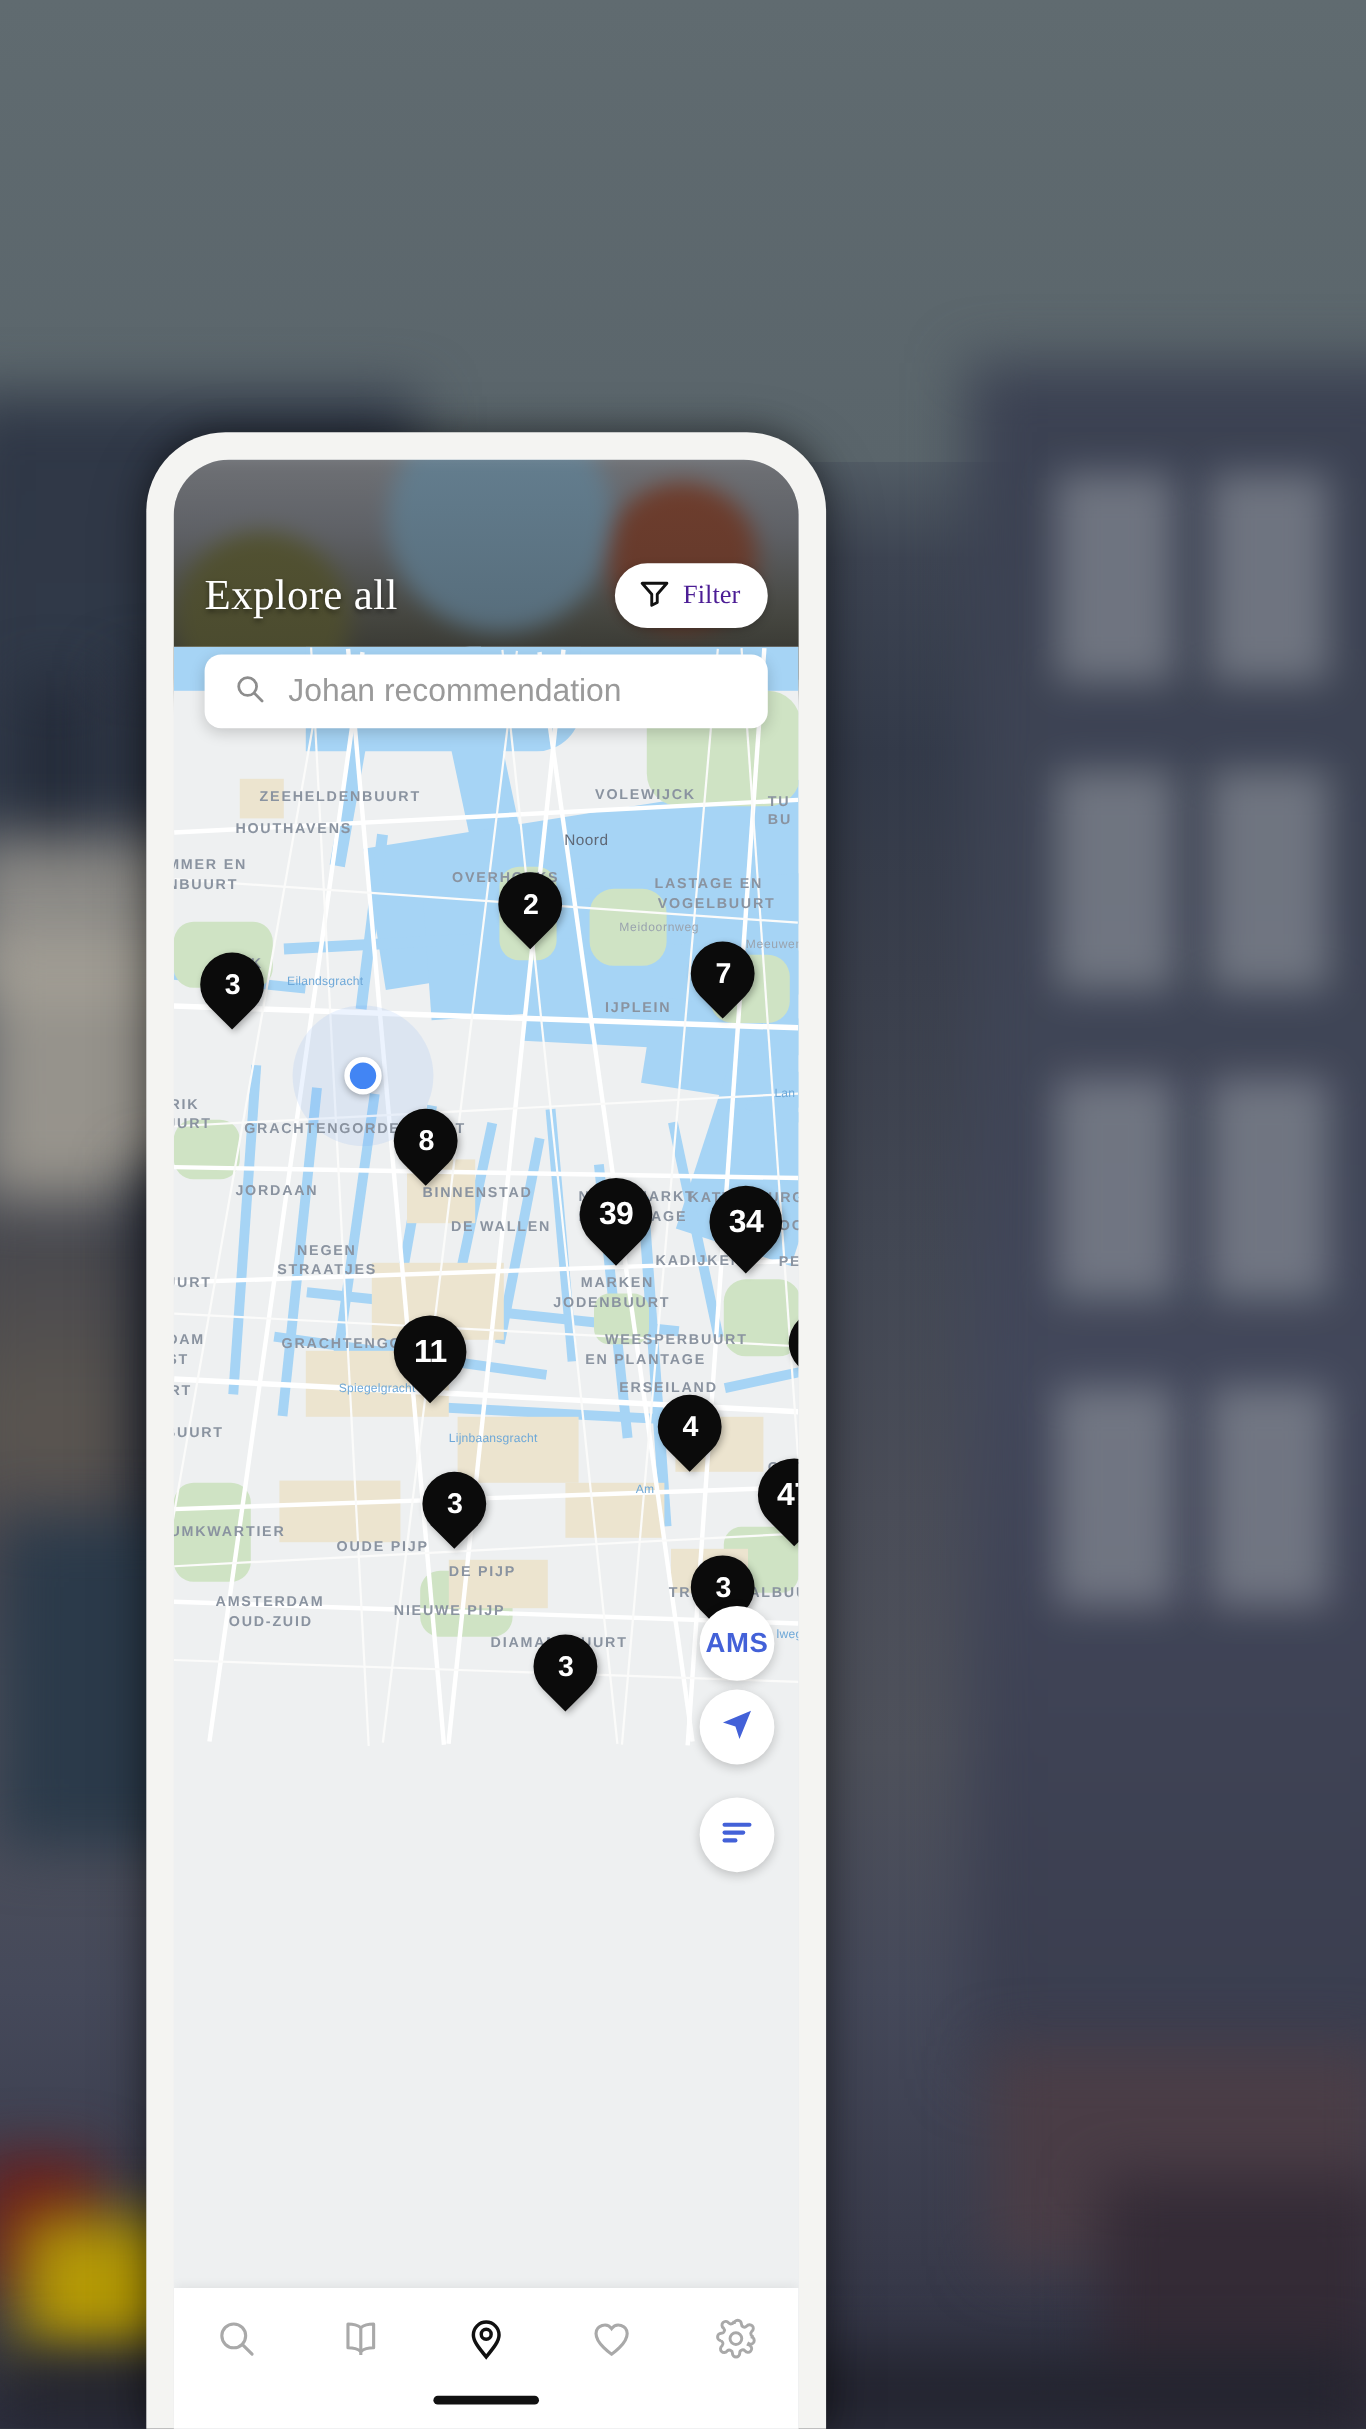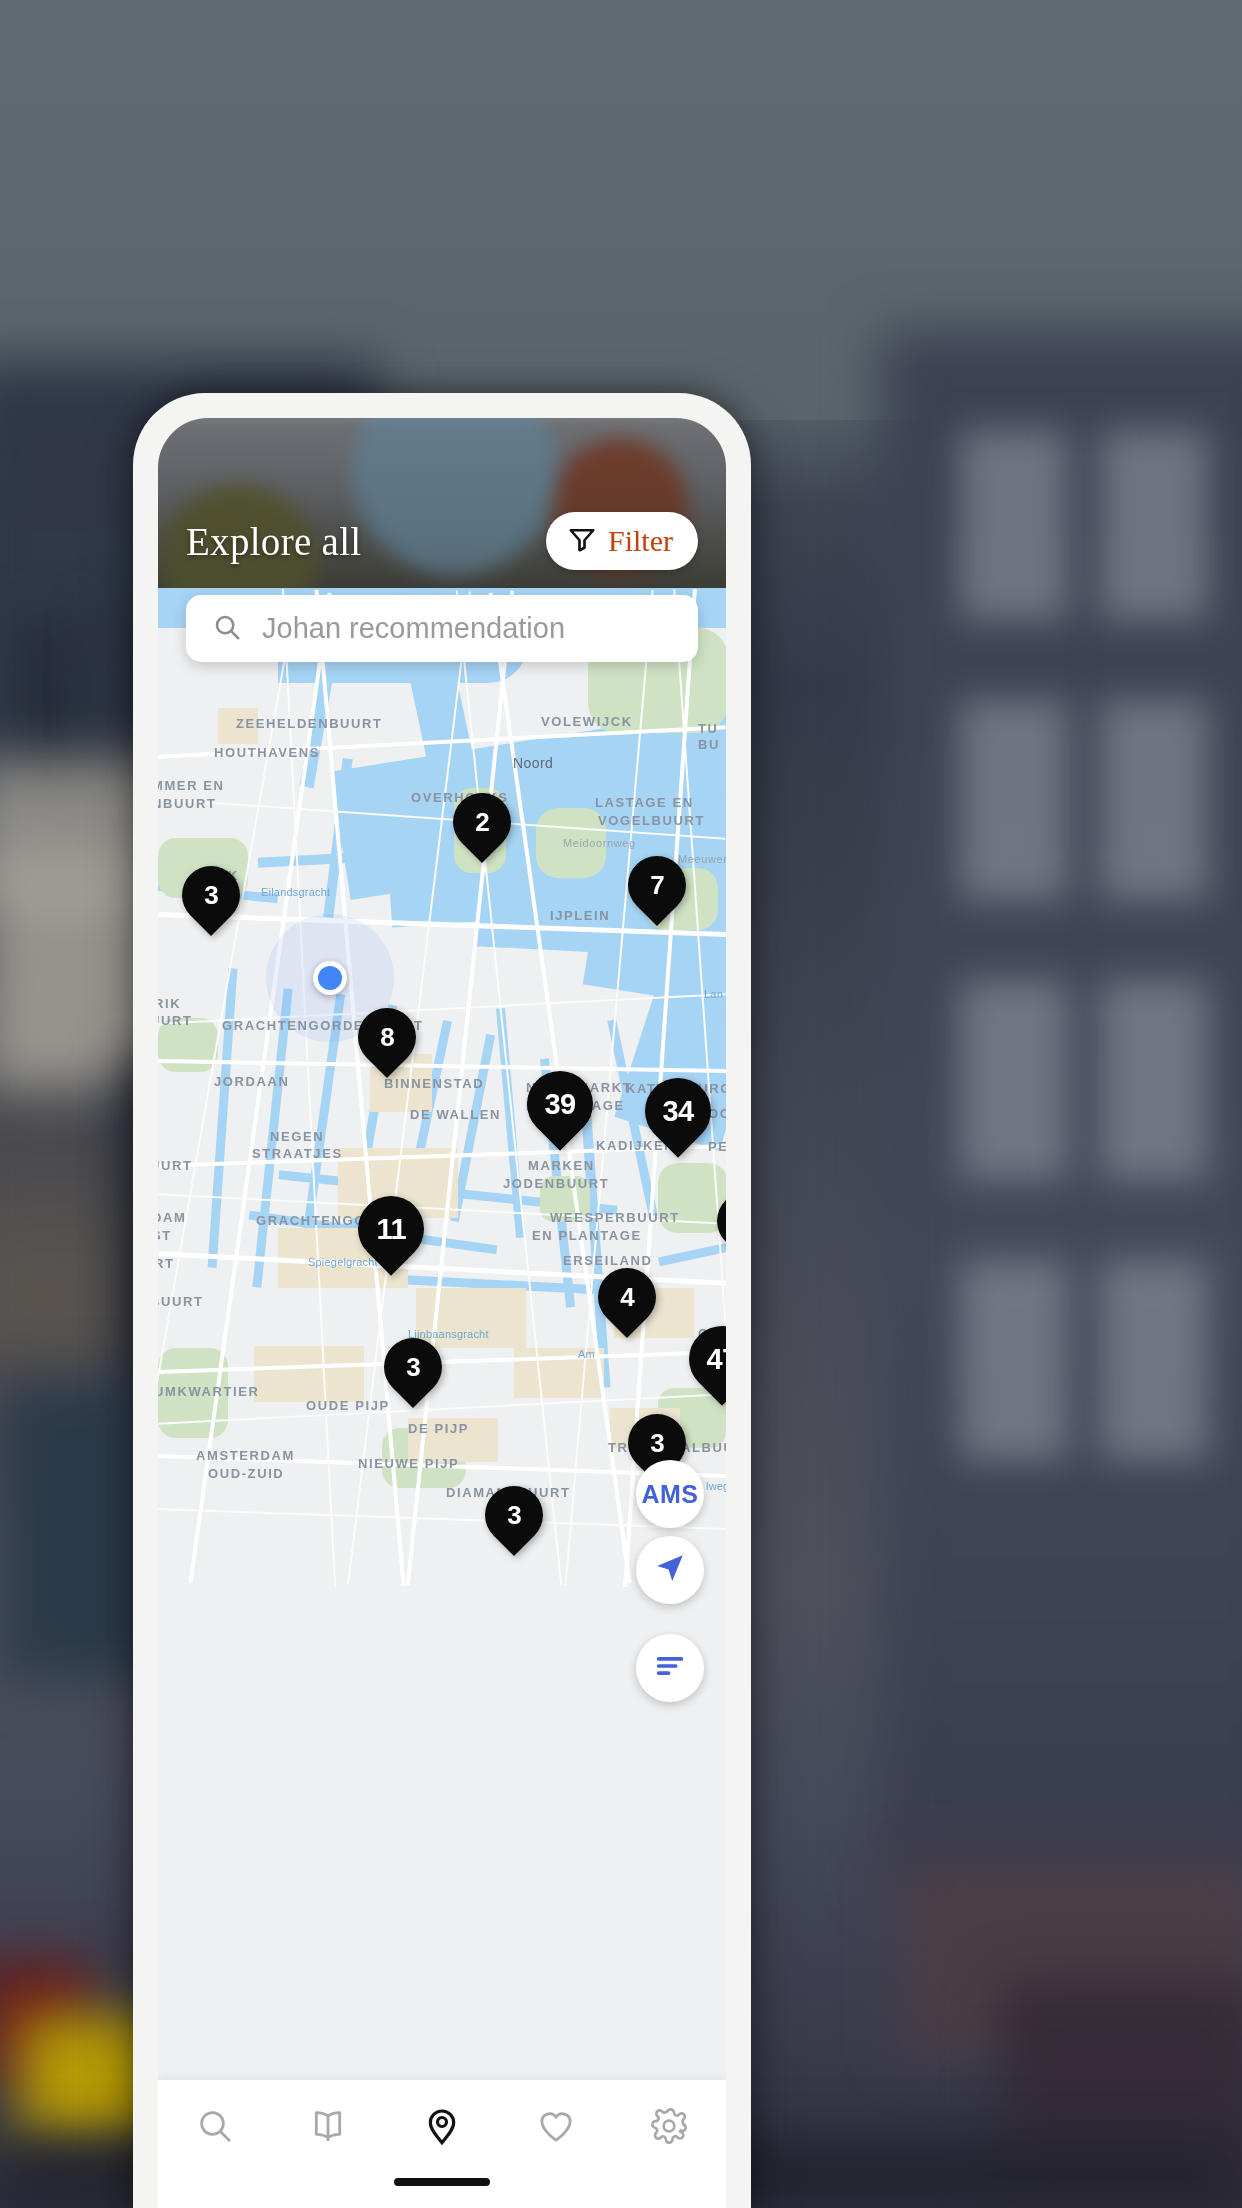--- a/index.html
+++ b/index.html
@@ -97,21 +97,21 @@
     text-shadow:0 2px 5px rgba(0,0,0,.45);
   }
   #filter-btn {
     display:flex; align-items:center; gap:11px;
     background:#fff; border-radius:30px;
     padding:12px 25px 12px 21px;
     box-shadow:0 2px 8px rgba(0,0,0,.22);
   }
   #filter-btn .label {
     font-family:"Liberation Serif", serif;
-    font-size:30px; color:#c2410c;
+    font-size:24px; color:#4c1d95;
   }
 
   
   #search-bar {
     position:absolute; left:28px; top:177px;
     width:512px; height:67px;
     background:#fff; border-radius:15px;
     display:flex; align-items:center; gap:20px;
     padding:0 26px;
     box-shadow:0 4px 14px rgba(0,0,0,.18);
@@ -356,21 +356,21 @@
           <div class="maplbl " style="left: 345px; top: 588px;">JODENBUURT</div>
           <div class="maplbl " style="left: 98px; top: 625px;">GRACHTENGORDEL</div>
           <div class="maplbl " style="left: -6px; top: 622px;">DAM</div>
           <div class="maplbl " style="left: -6px; top: 640px;">ST</div>
           <div class="maplbl " style="left: 392px; top: 622px;">WEESPERBUURT</div>
           <div class="maplbl " style="left: 374px; top: 640px;">EN PLANTAGE</div>
           <div class="maplbl " style="left: -4px; top: 668px;">RT</div>
           <div class="maplbl " style="left: 405px; top: 665px;">ERSEILAND</div>
           <div class="maplbl sm wl" style="left: 150px; top: 668px;">Spiegelgracht</div>
           <div class="maplbl " style="left: -8px; top: 706px;">BUURT</div>
-          <div class="maplbl sm wl" style="left: 210px; top: 740px; padding-left: 40px;">Lijnbaansgracht</div>
+          <div class="maplbl sm wl" style="left: 210px; top: 714px; padding-left: 40px;">Lijnbaansgracht</div>
           <div class="maplbl " style="left: 540px; top: 738px;">OSTERPA</div>
           <div class="maplbl sm wl" style="left: 420px; top: 760px;">Am</div>
           <div class="maplbl " style="left: -4px; top: 796px;">UMKWARTIER</div>
           <div class="maplbl " style="left: 148px; top: 810px;">OUDE PIJP</div>
           <div class="maplbl " style="left: 250px; top: 833px;">DE PIJP</div>
           <div class="maplbl " style="left: 38px; top: 860px;">AMSTERDAM</div>
           <div class="maplbl " style="left: 450px; top: 852px;">TRANSVAALBUURT</div>
           <div class="maplbl " style="left: 200px; top: 868px;">NIEUWE PIJP</div>
           <div class="maplbl " style="left: 50px; top: 878px;">OUD-ZUID</div>
           <div class="maplbl " style="left: 288px; top: 897px;">DIAMANTBUURT</div>

